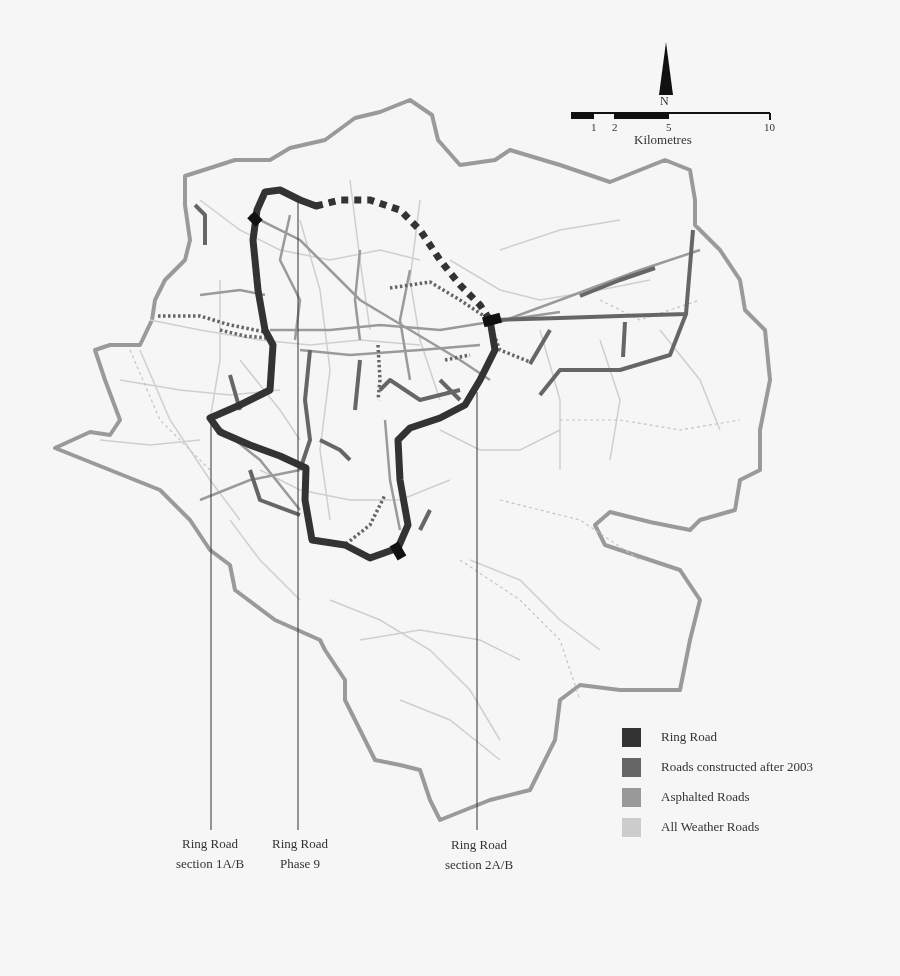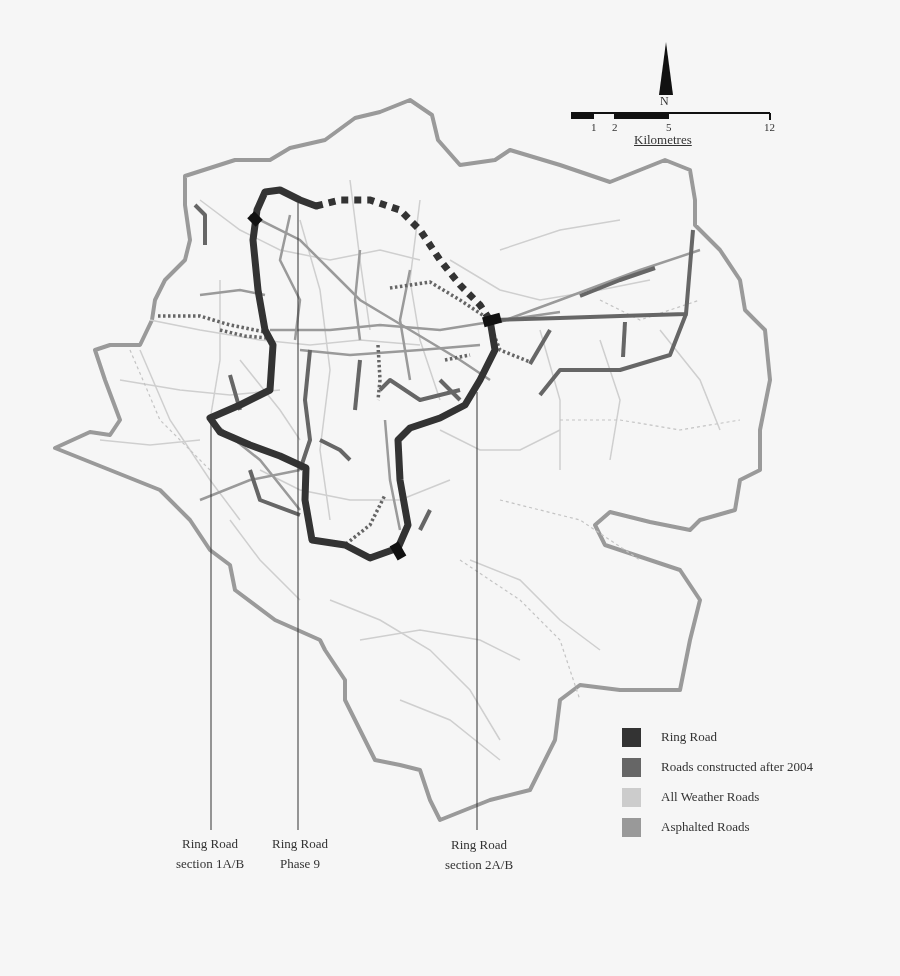--- a/index.html
+++ b/index.html
@@ -114,22 +114,22 @@
     <rect x="571" y="113" width="23" height="6" fill="#111"></rect>
     <rect x="614" y="113" width="55" height="6" fill="#111"></rect>
     <line x1="770" y1="113" x2="770" y2="120" stroke="#111" stroke-width="2"></line>
   </g>
 </svg>
 
 <div class="scale-lbl" style="left:660px;top:94px;font-size:12px;">N</div>
 <div class="scale-lbl" style="left:591px;top:121px;">1</div>
 <div class="scale-lbl" style="left:612px;top:121px;">2</div>
 <div class="scale-lbl" style="left:666px;top:121px;">5</div>
-<div class="scale-lbl" style="left:764px;top:121px;">12</div>
-<div class="scale-lbl" style="left:634px;top:132px;font-size:13px;text-decoration:underline;">Kilometres</div>
+<div class="scale-lbl" style="left:764px;top:121px;">10</div>
+<div class="scale-lbl" style="left:634px;top:132px;font-size:13px;">Kilometres</div>
 
 <div class="lbl" style="left:150px;top:834px;width:120px;">
   <div>Ring Road</div>
   <div>section 1A/B</div>
 </div>
 <div class="lbl" style="left:240px;top:834px;width:120px;">
   <div>Ring Road</div>
   <div>Phase 9</div>
 </div>
 <div class="lbl" style="left:419px;top:835px;width:120px;">
@@ -137,23 +137,23 @@
   <div>section 2A/B</div>
 </div>
 
 <div class="legend">
   <div class="legend-item">
     <div class="swatch" style="background:#333333"></div>
     <span class="legend-text">Ring Road</span>
   </div>
   <div class="legend-item">
     <div class="swatch" style="background:#666666"></div>
-    <span class="legend-text">Roads constructed after 2004</span>
+    <span class="legend-text">Roads constructed after 2003</span>
+  </div>
+  <div class="legend-item">
+    <div class="swatch" style="background:#999999"></div>
+    <span class="legend-text">Asphalted Roads</span>
   </div>
   <div class="legend-item">
     <div class="swatch" style="background:#cccccc"></div>
     <span class="legend-text">All Weather Roads</span>
   </div>
-  <div class="legend-item">
-    <div class="swatch" style="background:#999999"></div>
-    <span class="legend-text">Asphalted Roads</span>
-  </div>
 </div>
 
 </body></html>

